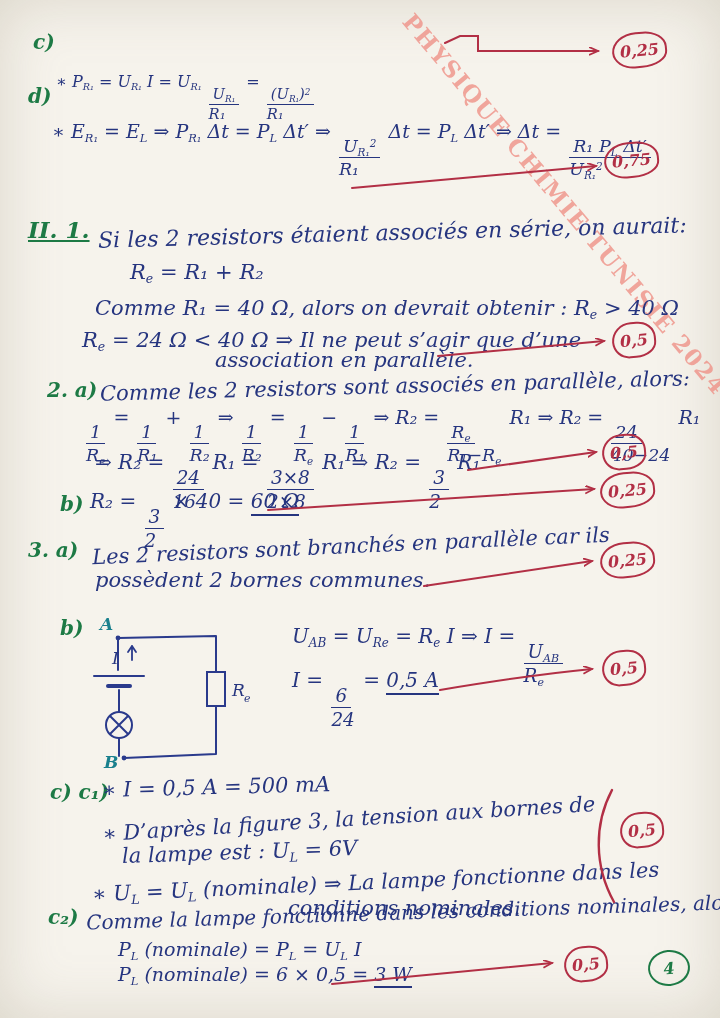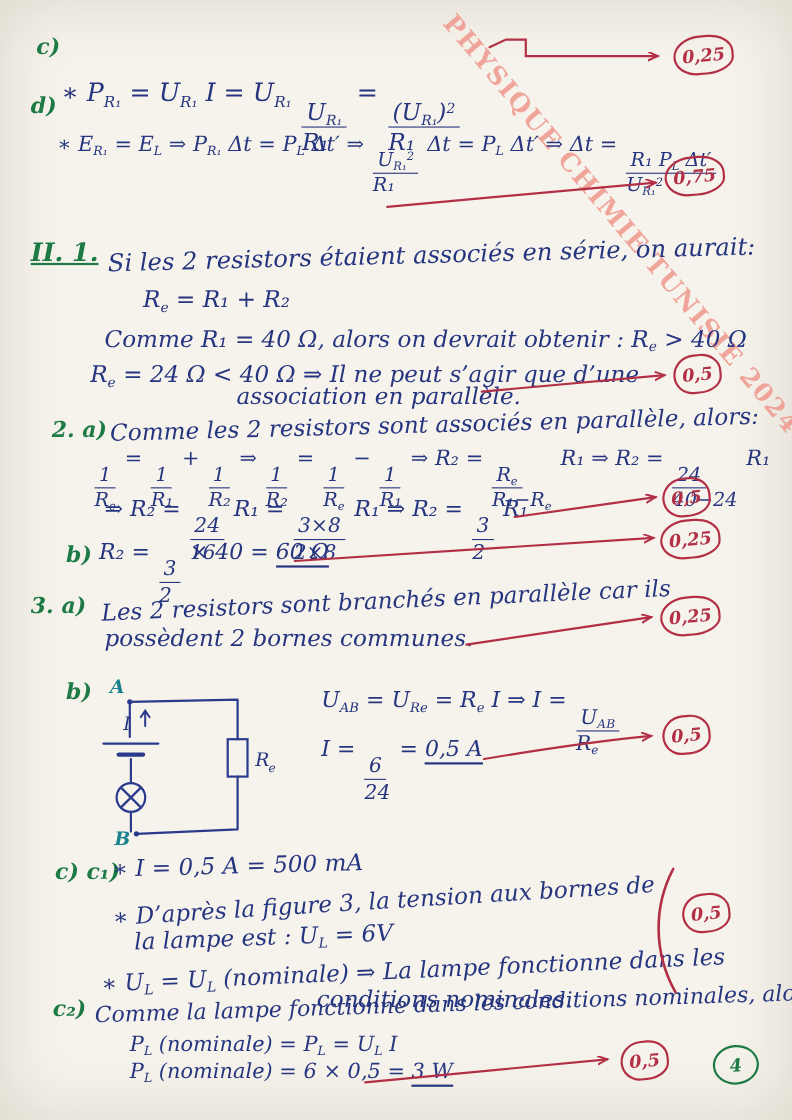--- a/index.html
+++ b/index.html
@@ -29,21 +29,21 @@
 </head>
 <body>
 
 <div class="paper">
 
   <div class="wm">PHYSIQUE CHIMIE TUNISIE 2024</div>
 
   <div class="lbl" style="left:33px;top:30px;">c)</div>
 
   <div class="lbl" style="left:28px;top:84px;">d)</div>
-  <div class="line" style="left:56px;top:72px;font-size:23px;">∗ P<sub>R₁</sub> = U<sub>R₁</sub> I = U<sub>R₁</sub> <span class="frac">
+  <div class="line" style="left:56px;top:72px;font-size:16px;">∗ P<sub>R₁</sub> = U<sub>R₁</sub> I = U<sub>R₁</sub> <span class="frac">
         <span class="fn">U<sub>R₁</sub></span>
         <span class="fd">R₁</span>
       </span> = <span class="frac">
         <span class="fn">(U<sub>R₁</sub>)<sup>2</sup></span>
         <span class="fd">R₁</span>
       </span></div>
   <div class="line" style="left:52px;top:120px;font-size:19px;">∗ E<sub>R₁</sub> = E<sub>L</sub> ⇒ P<sub>R₁</sub> Δt = P<sub>L</sub> Δt′ ⇒ <span class="frac">
         <span class="fn">U<sub>R₁</sub><sup>2</sup></span>
         <span class="fd">R₁</span>
       </span> Δt = P<sub>L</sub> Δt′ ⇒ Δt = <span class="frac">

